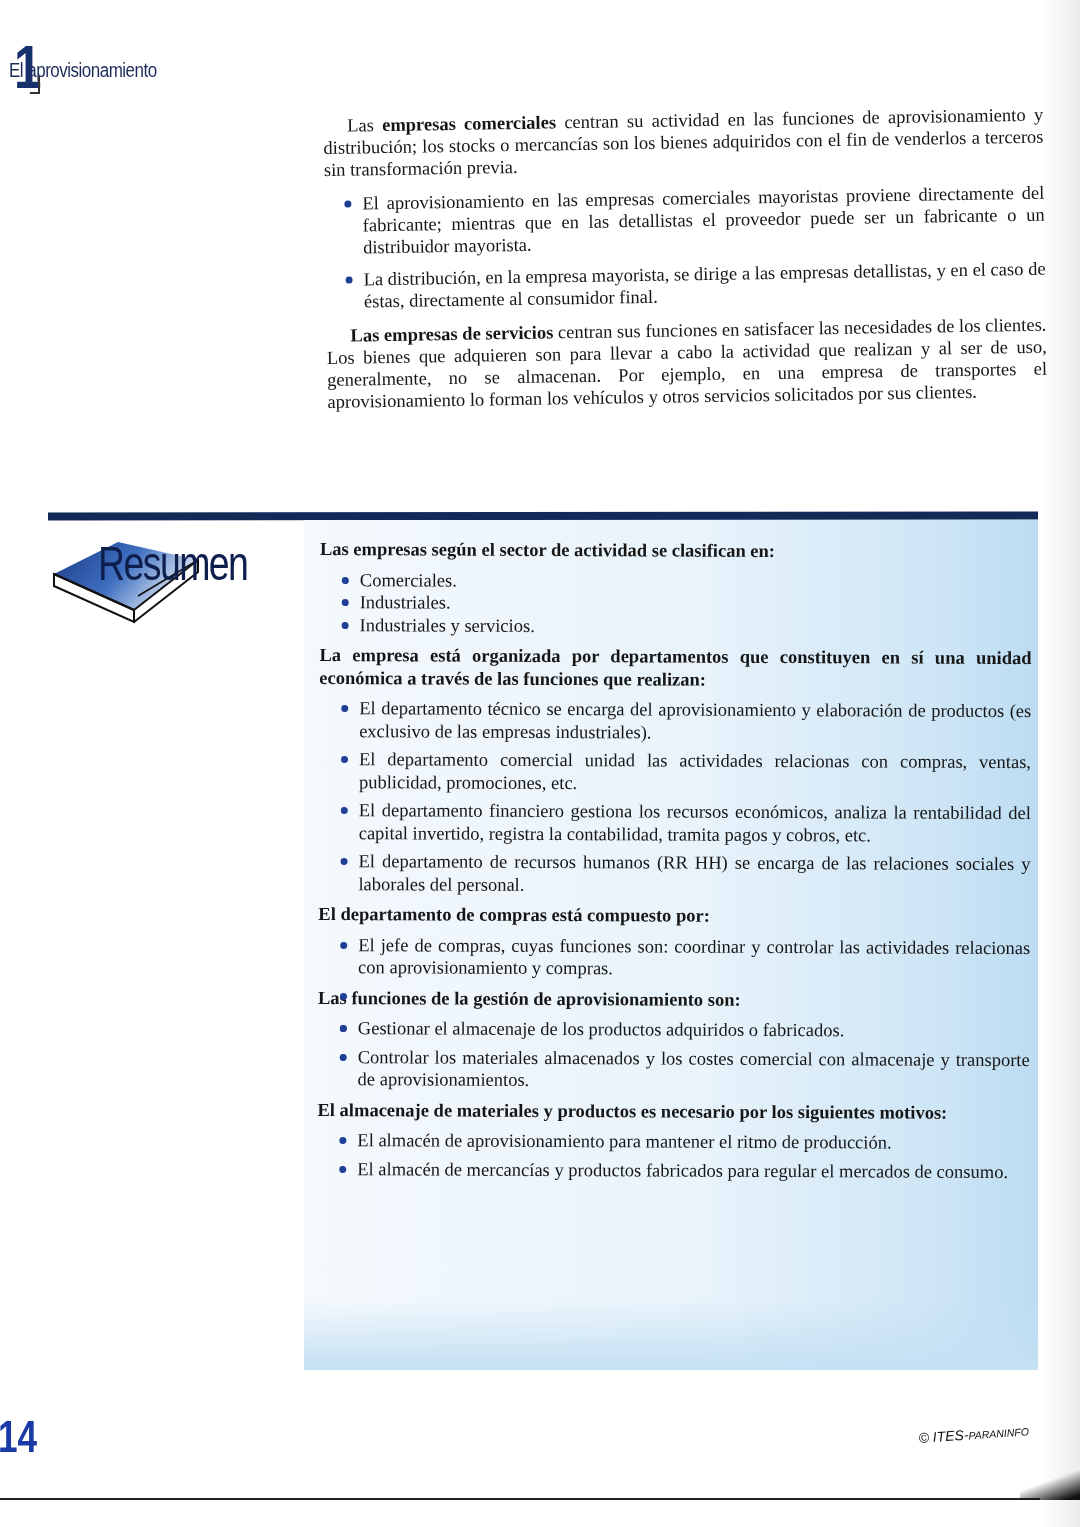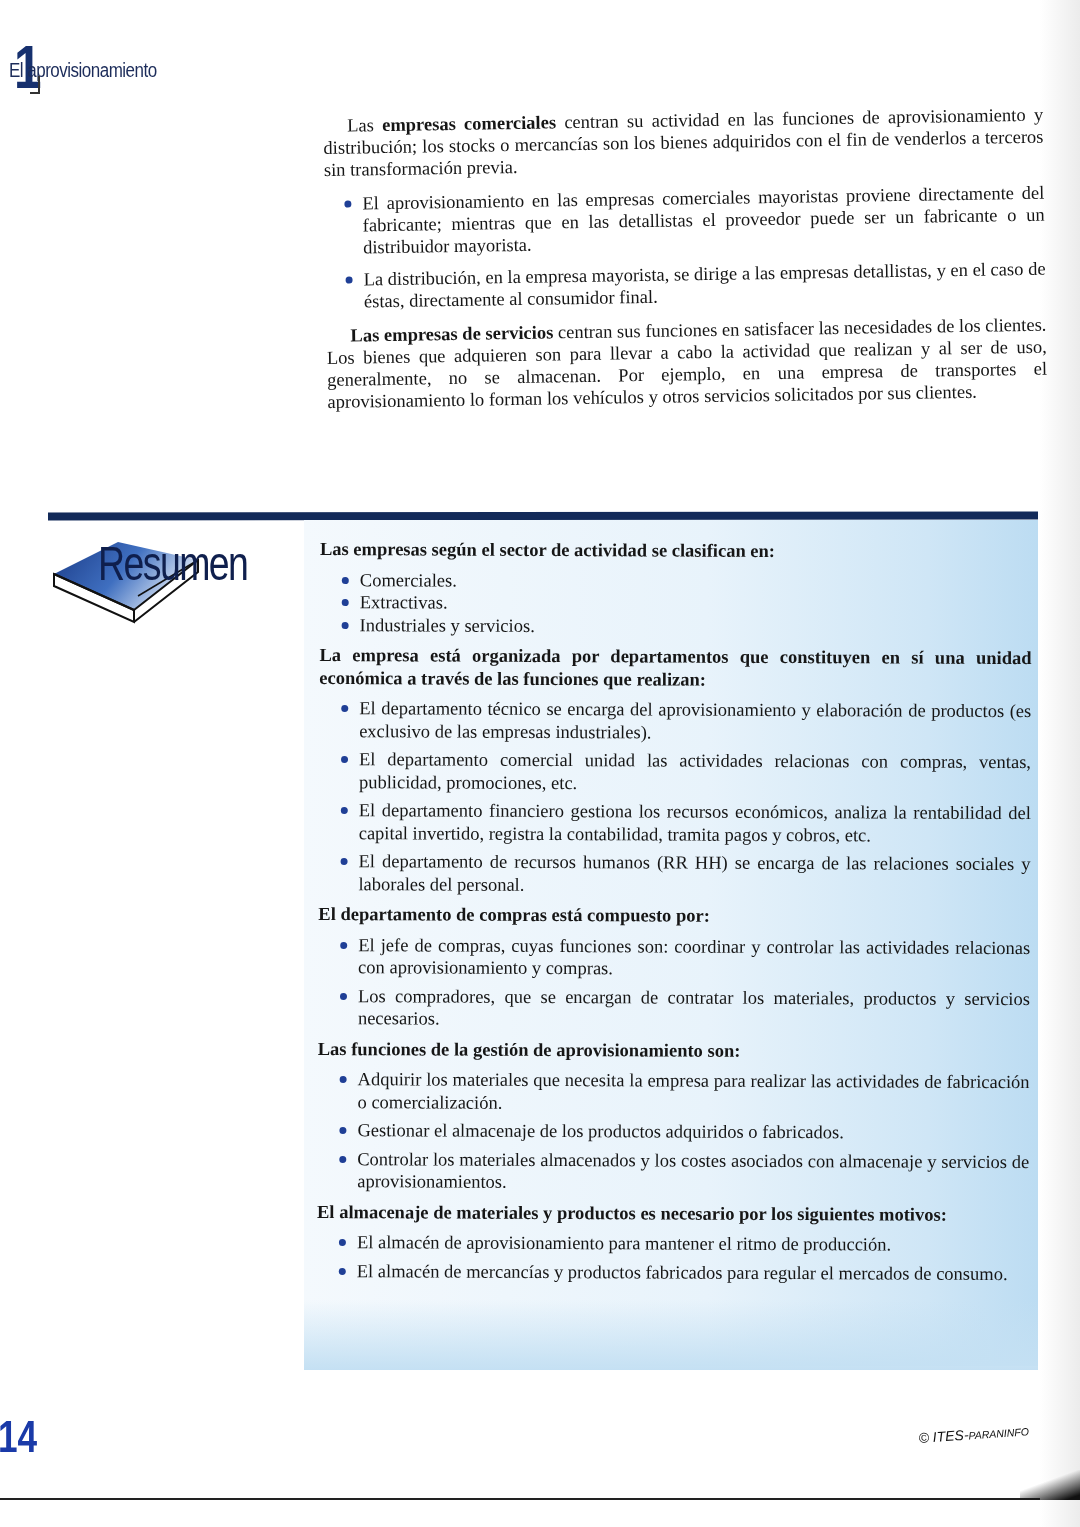--- a/index.html
+++ b/index.html
@@ -111,43 +111,43 @@
   <path d="M86 80 L150 30 L150 42 L86 92" fill="none" stroke="#111" stroke-width="2"></path>
   <path d="M6 44 L86 80" stroke="#111" stroke-width="2"></path>
   <path d="M90 66 L150 30" stroke="#111" stroke-width="1.5"></path>
 </svg>
 <span class="resumen-word">Resumen</span>
 
 <div class="summary">
   <h3>Las empresas según el sector de actividad se clasifican en:</h3>
   <ul class="compact">
     <li><span class="bullet"></span><span>Comerciales.</span></li>
-    <li><span class="bullet"></span><span>Extractivas.</span></li>
+    <li><span class="bullet"></span><span>Industriales.</span></li>
     <li><span class="bullet"></span><span>Industriales y servicios.</span></li>
   </ul>
 
   <h3>La empresa está organizada por departamentos que constituyen en sí una unidad económica a través de las funciones que realizan:</h3>
   <ul>
     <li><span class="bullet"></span><span>El departamento técnico se encarga del aprovisionamiento y elaboración de productos (es exclusivo de las empresas industriales).</span></li>
     <li><span class="bullet"></span><span>El departamento comercial unidad las actividades relacionas con compras, ventas, publicidad, promociones, etc.</span></li>
     <li><span class="bullet"></span><span>El departamento financiero gestiona los recursos económicos, analiza la rentabilidad del capital invertido, registra la contabilidad, tramita pagos y cobros, etc.</span></li>
     <li><span class="bullet"></span><span>El departamento de recursos humanos (RR HH) se encarga de las relaciones sociales y laborales del personal.</span></li>
   </ul>
 
   <h3>El departamento de compras está compuesto por:</h3>
   <ul>
     <li><span class="bullet"></span><span>El jefe de compras, cuyas funciones son: coordinar y controlar las actividades relacionas con aprovisionamiento y compras.</span></li>
-    <li><span class="bullet"></span><span>Los compradores, que se encargan de contratar los materiales, productos y servicios necesarios.</span></li>
+    <li><span class="bullet"></span></li>
   </ul>
 
   <h3>Las funciones de la gestión de aprovisionamiento son:</h3>
   <ul>
-    <li><span class="bullet"></span><span>Adquirir los materiales que necesita la empresa para realizar las actividades de fabricación o comercialización.</span></li>
+    <li><span class="bullet"></span></li>
     <li><span class="bullet"></span><span>Gestionar el almacenaje de los productos adquiridos o fabricados.</span></li>
-    <li><span class="bullet"></span><span>Controlar los materiales almacenados y los costes asociados con almacenaje y servicios de aprovisionamientos.</span></li>
+    <li><span class="bullet"></span><span>Controlar los materiales almacenados y los costes comercial con almacenaje y transporte de aprovisionamientos.</span></li>
   </ul>
 
   <h3>El almacenaje de materiales y productos es necesario por los siguientes motivos:</h3>
   <ul>
     <li><span class="bullet"></span><span>El almacén de aprovisionamiento para mantener el ritmo de producción.</span></li>
     <li><span class="bullet"></span><span>El almacén de mercancías y productos fabricados para regular el mercados de consumo.</span></li>
   </ul>
 </div>
 
 <span class="page-number">14</span>

